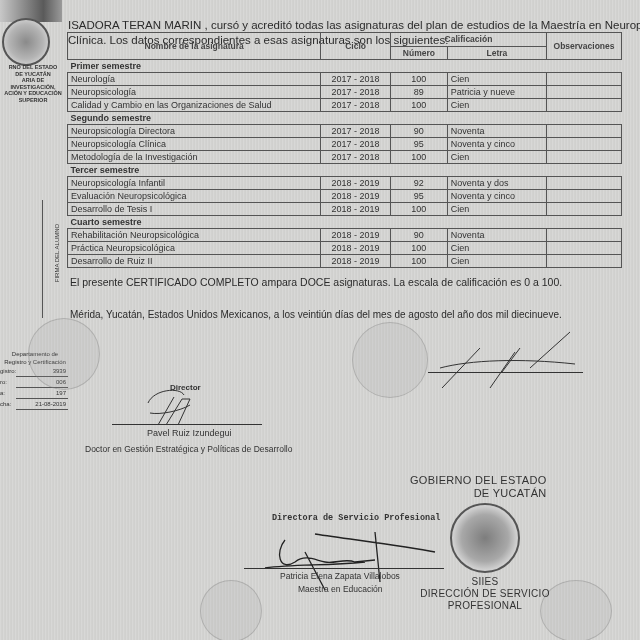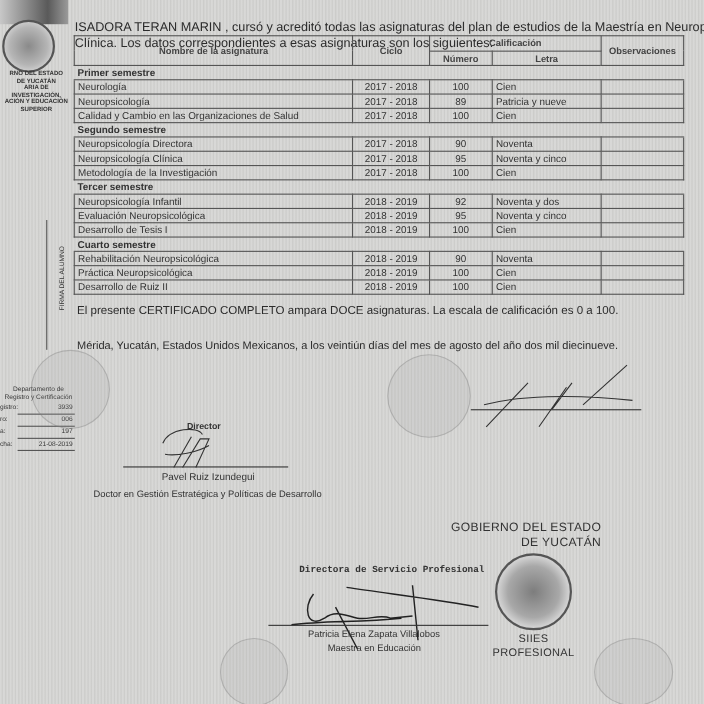--- a/index.html
+++ b/index.html
@@ -248,14 +248,15 @@
 <svg class="sig" style="left:255px;top:532px;" width="180" height="60">
   <path d="M30 8 C 20 20, 24 40, 40 30 C 50 22, 60 28, 70 30 C 80 32, 90 26, 100 30 L 120 28 M60 2 C 100 8, 150 14, 180 20 M50 20 L 70 58 M120 0 L 125 50 M10 36 C 40 32, 70 34, 110 30" stroke="#222" stroke-width="1.3" fill="none"></path>
 </svg>
 <div class="abs sig-line-3"></div>
 <div class="abs dsp-name">Patricia Elena Zapata Villalobos</div>
 <div class="abs dsp-title">Maestra en Educación</div>
 
 <div class="abs seal-big"></div>
 <div class="abs siies">
   <div>SIIES</div>
+  <div>DIRECCIÓN DE SERVICIO</div>
   <div>PROFESIONAL</div>
 </div>
 
 </body></html>

